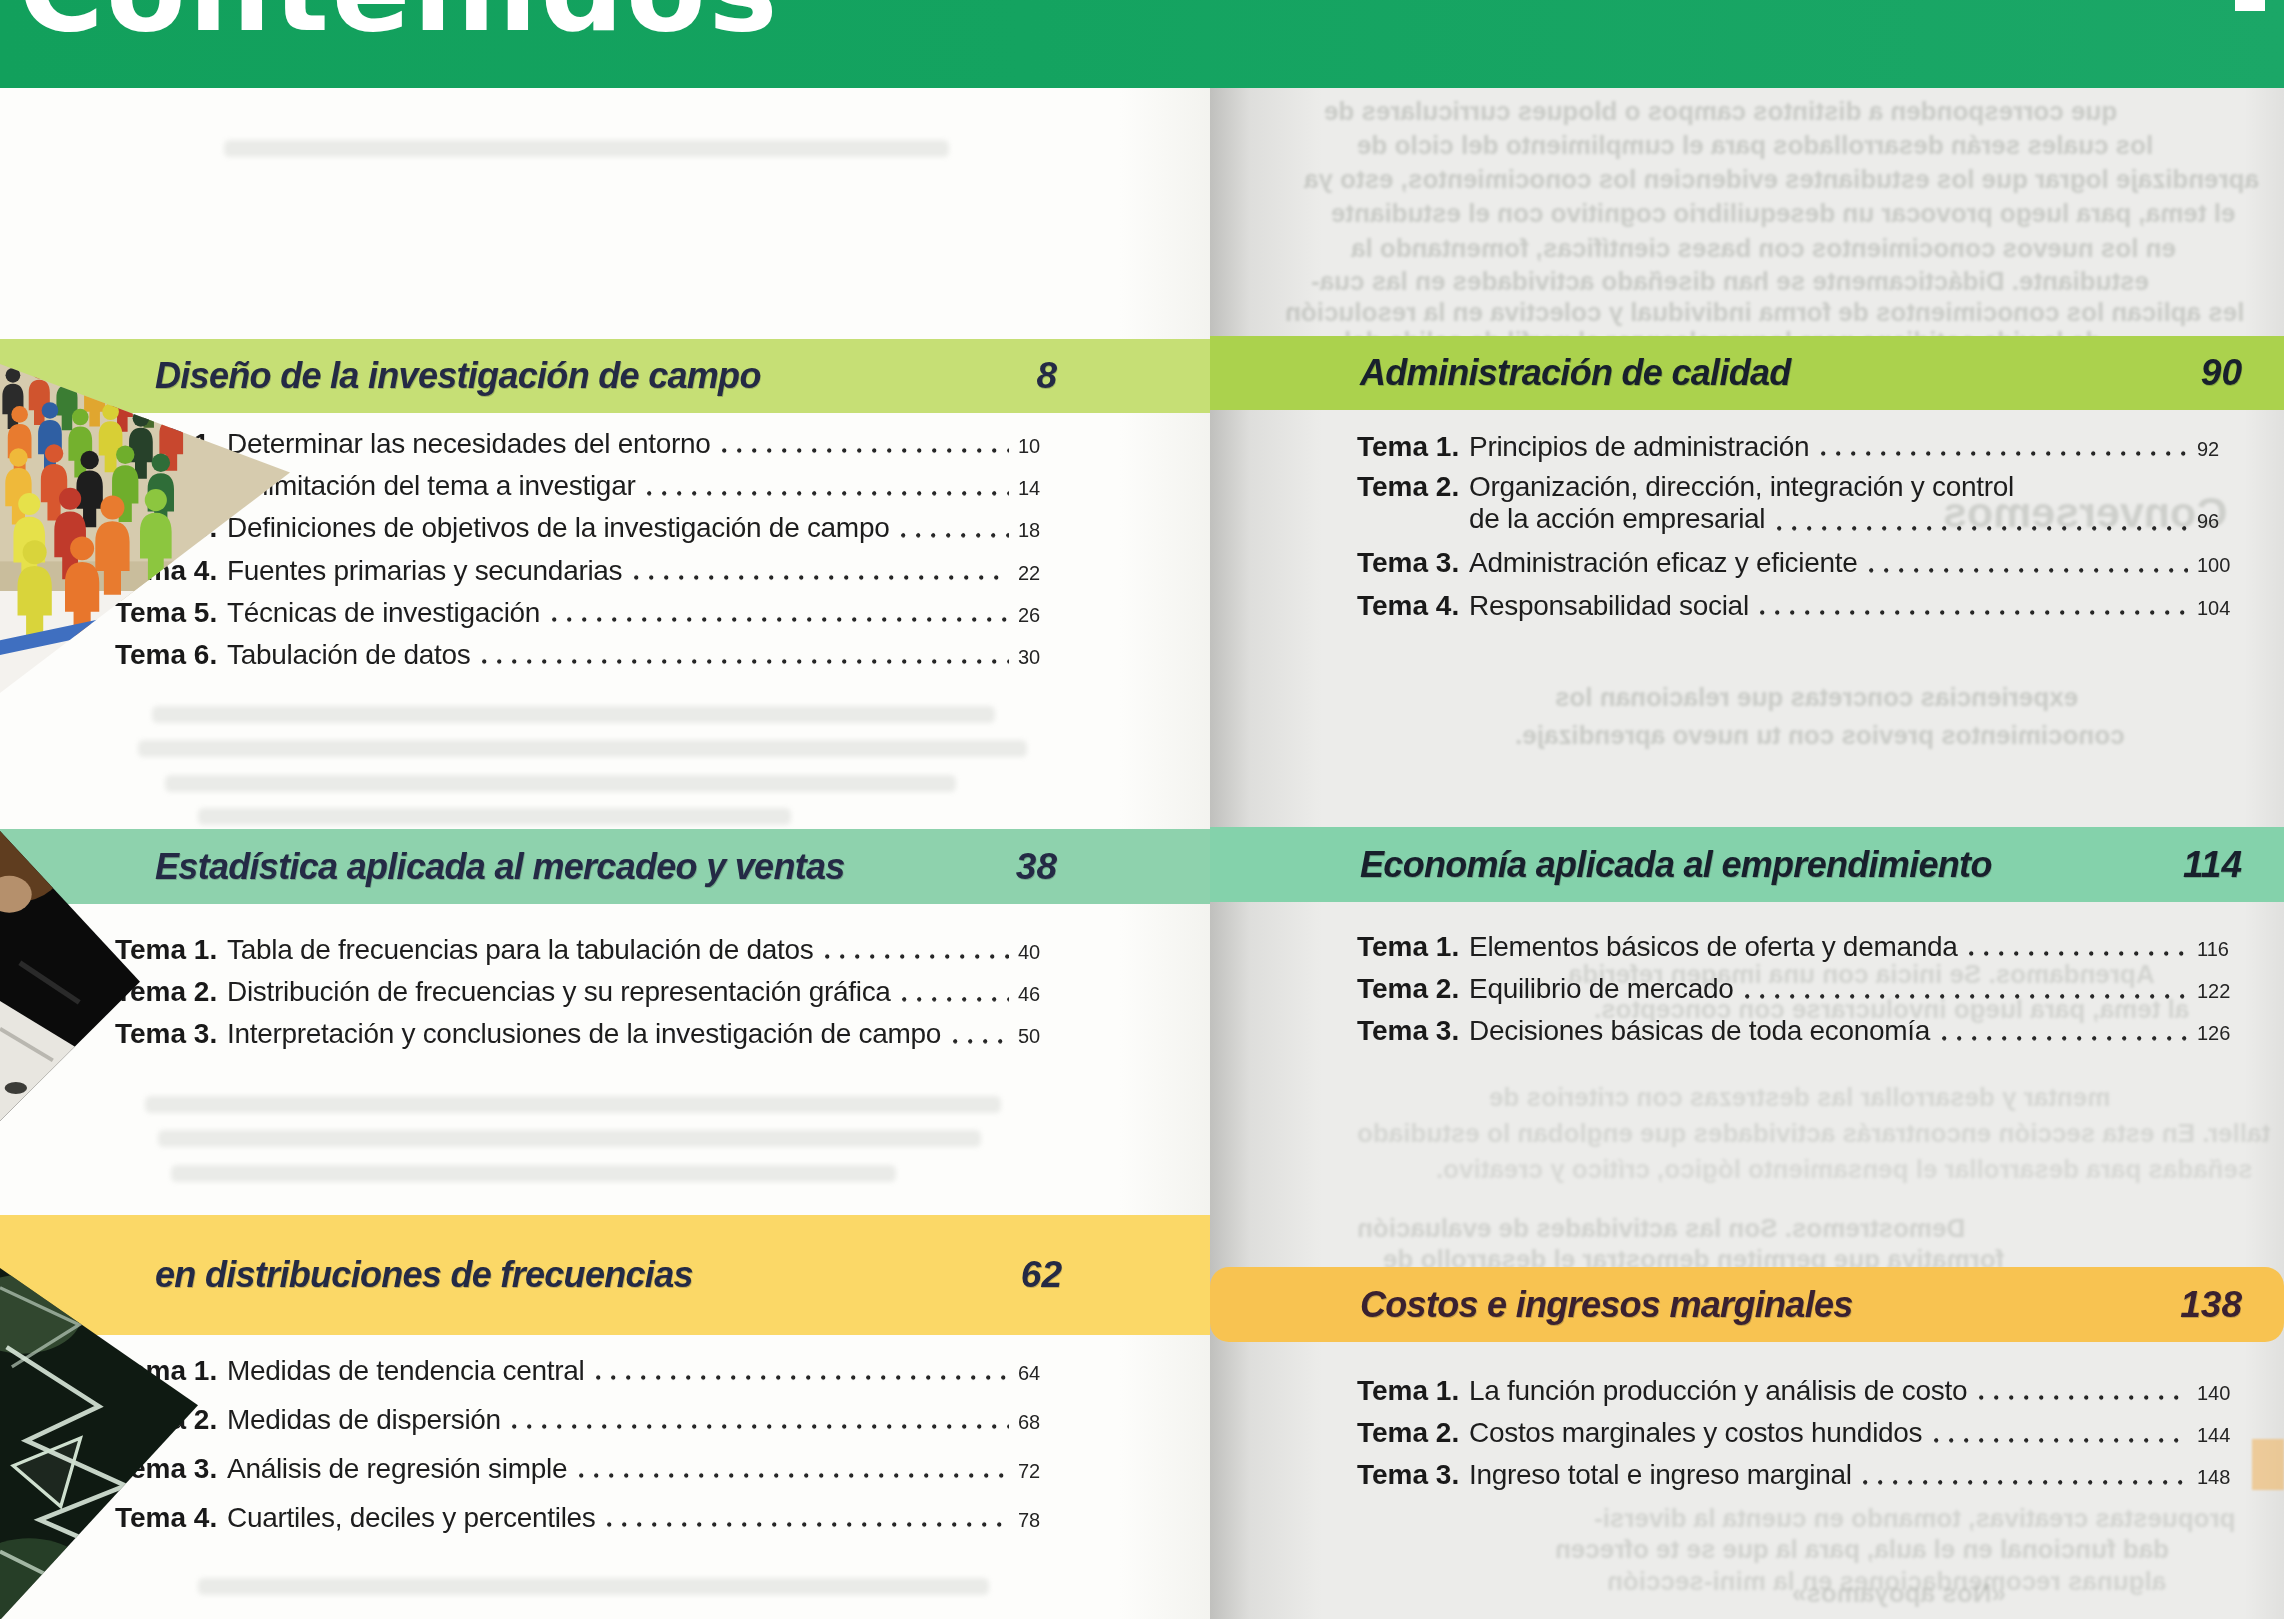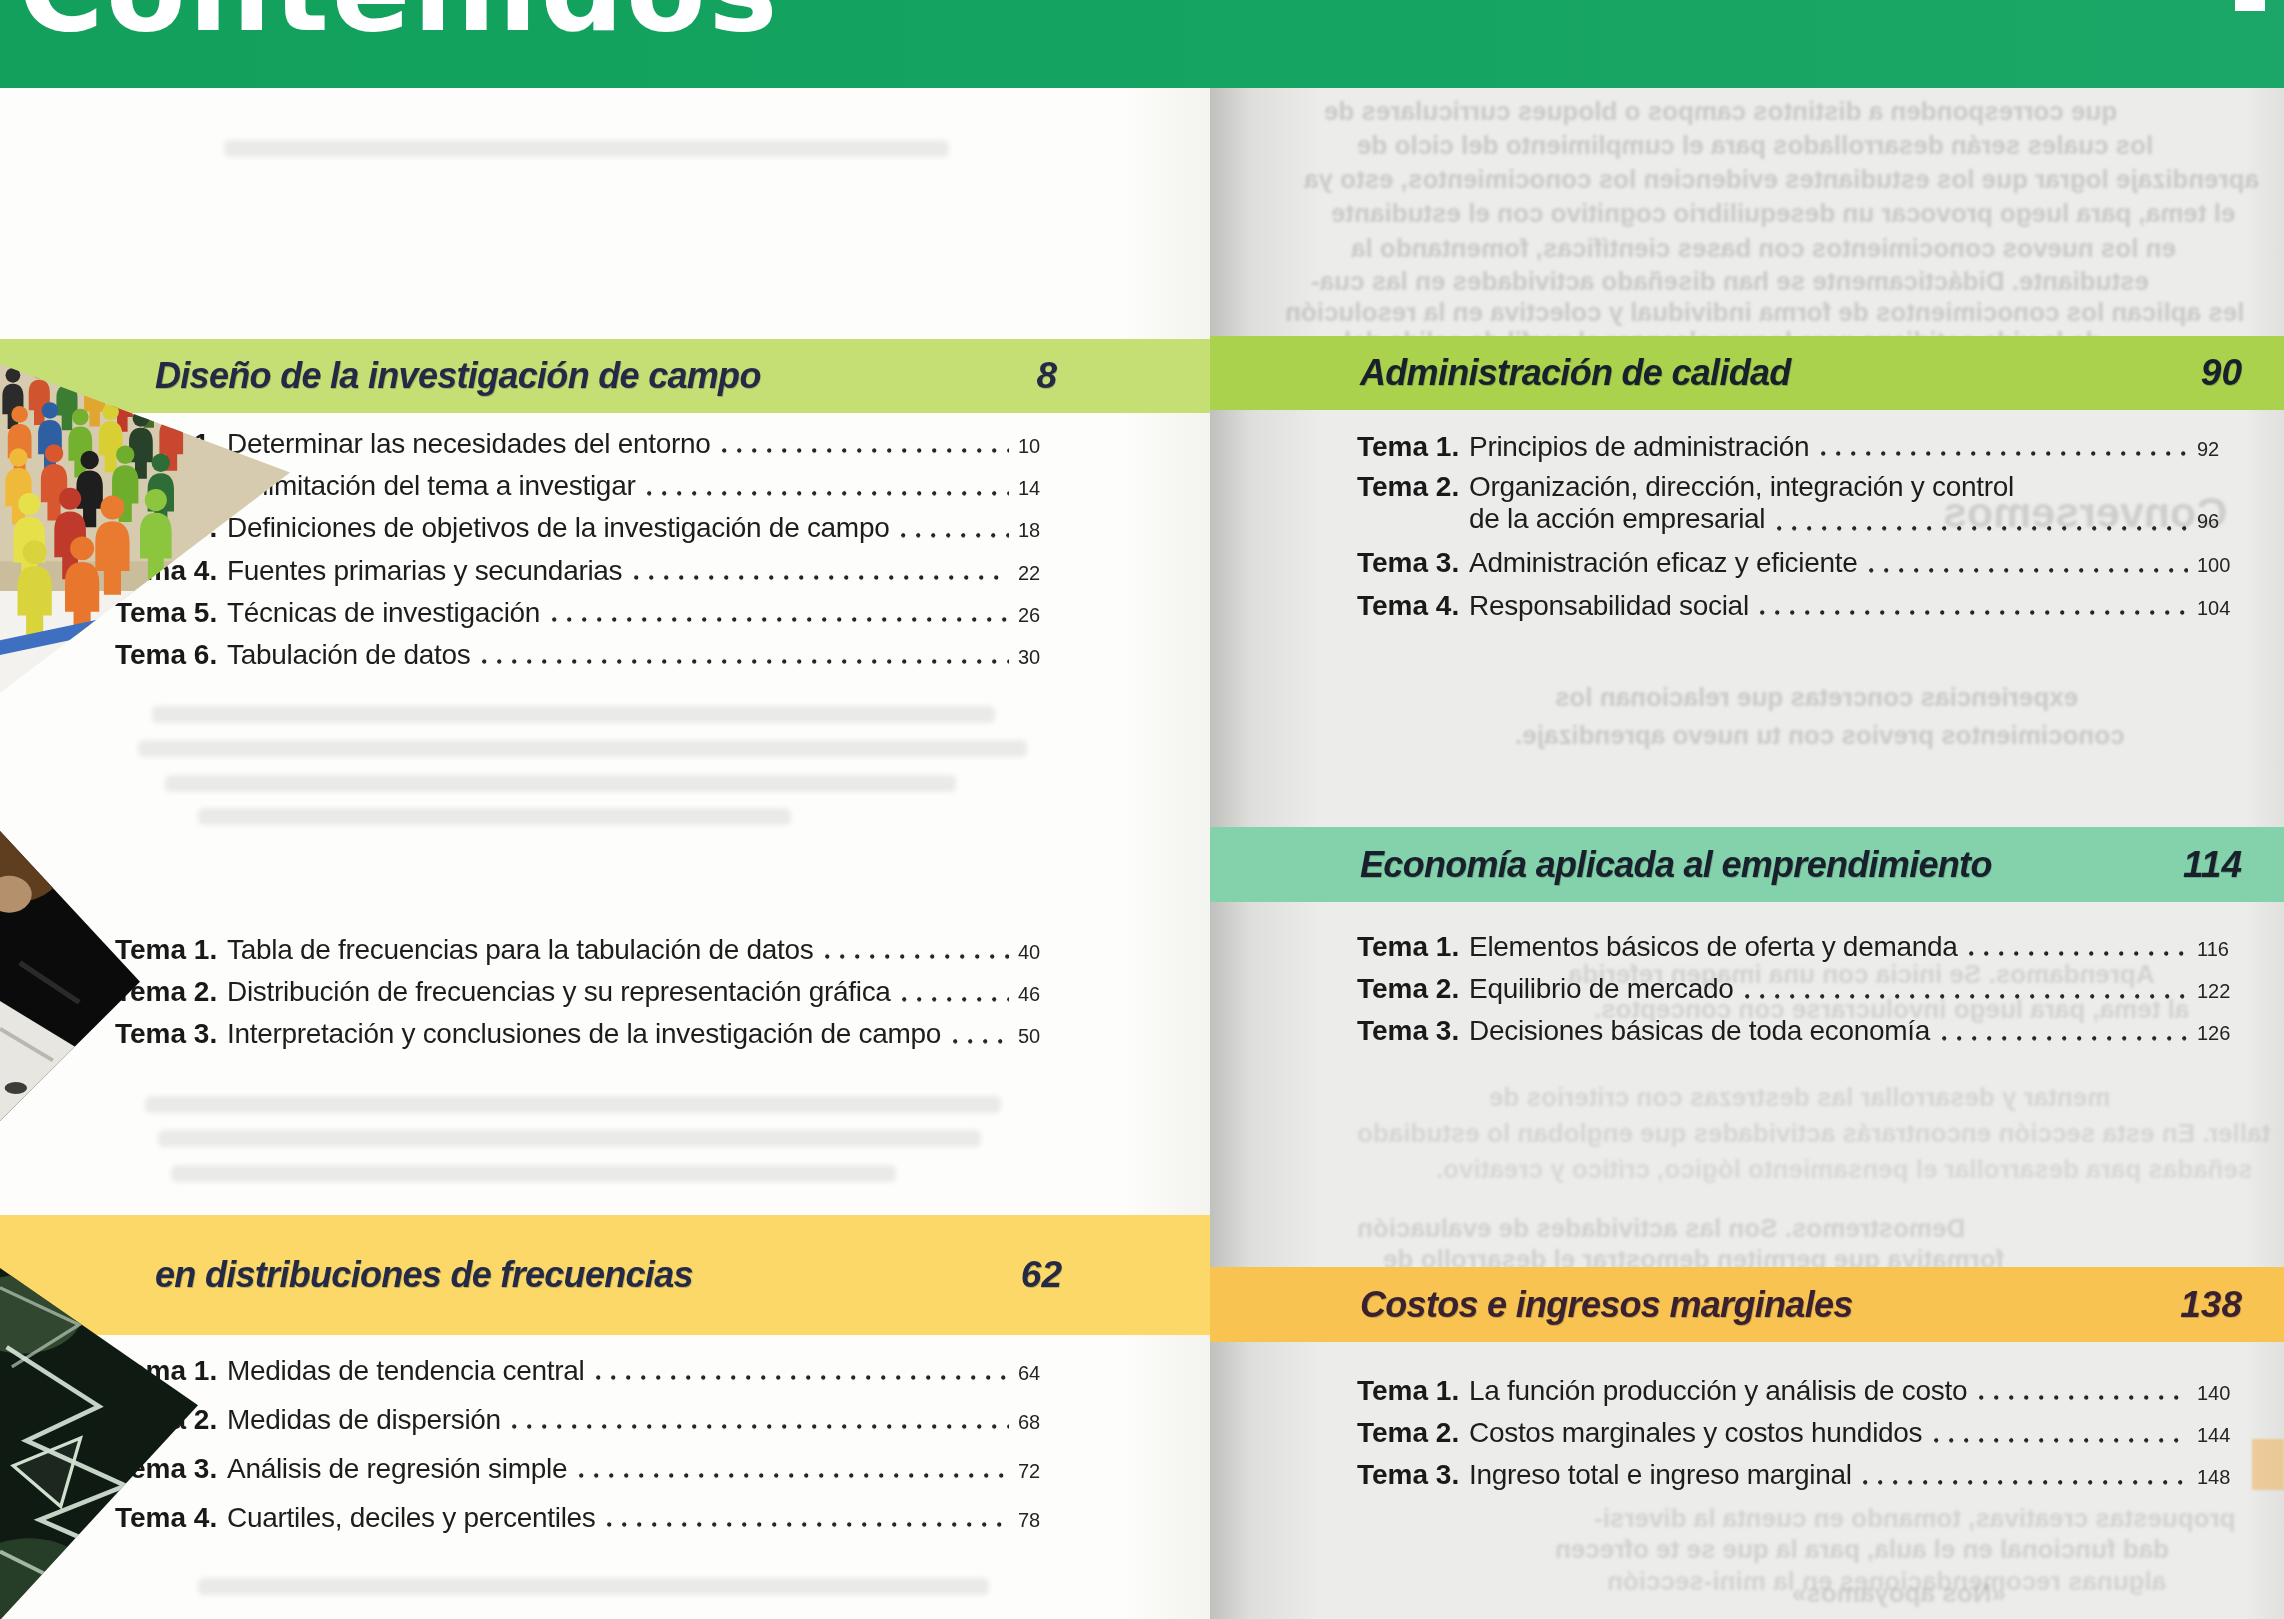--- a/index.html
+++ b/index.html
@@ -37,21 +37,21 @@
     font-size:36px; letter-spacing:-0.7px; white-space:nowrap;
     text-shadow:0.7px 1.3px 0 rgba(30,40,30,.25);
   }
   .bar-page{font-style:italic; font-weight:700; font-size:37px; white-space:nowrap;
     text-shadow:0.7px 1.3px 0 rgba(30,40,30,.25);}
   .bar-spacer{flex:1 1 13px; min-width:13px;}
   .bar-col{display:flex; flex-direction:column; width:100%;}
   .bar-line2{display:flex; align-items:flex-end; width:100%;}
   
   .l1{background:#c6df75;} .l2{background:#8ed2ad;} .l3{background:#fbd867;}
-  .r1{background:#abd24d;} .r2{background:#84d2ab;} .r3{background:#f8c351;}
+  .r1{background:#abd24d;} .r2{background:#84d2ab;} .r3{background:#f8c351;border-radius:19px;}
   .tc-navy{color:#242a45;} .tc-dark{color:#18202c;} .tc-warm{color:#3a2130;}
   
   .toc{position:absolute; display:flex; flex-direction:column;}
   .row{display:flex; align-items:baseline; line-height:33px; height:33px; white-space:nowrap;}
   .row .lbl{font-weight:700; font-size:28px; color:#191919; width:112px; flex:0 0 112px;}
   .row .ttl{font-size:28px; color:#1d1d1d; letter-spacing:-0.3px;}
   .row .ttl2-indent{width:112px; flex:0 0 112px;}
   .leader{
     flex:1 1 20px; height:6.6px; margin:0 9.2px 0 10.5px; align-self:flex-end; margin-bottom:6px;
     background:radial-gradient(circle at 3.3px 3.3px, #262626 1.8px, rgba(0,0,0,0) 2.4px) left bottom repeat-x;
@@ -170,20 +170,27 @@
       <span class="pg">26</span>
     </div>
     <div class="row mb0">
       <span class="lbl">Tema 6.</span>
       <span class="ttl">Tabulación de datos</span>
       <span class="leader"></span>
       <span class="pg">30</span>
     </div>
   </div>
 
+  <div class="bar l2" style="left:0; top:829px; width:1210px; height:75px; padding:0 153px 0 155px;">
+    <div class="bar-inner">
+      <span class="bar-title tc-navy">Estadística aplicada al mercadeo y ventas</span>
+      <span class="bar-spacer"></span>
+      <span class="bar-page tc-navy">38</span>
+    </div>
+  </div>
 
   <div class="toc" style="left:115px; top:933px; width:949px;">
     <div class="row mb14">
       <span class="lbl">Tema 1.</span>
       <span class="ttl">Tabla de frecuencias para la tabulación de datos</span>
       <span class="leader"></span>
       <span class="pg">40</span>
     </div>
     <div class="row mb14">
       <span class="lbl">Tema 2.</span>

